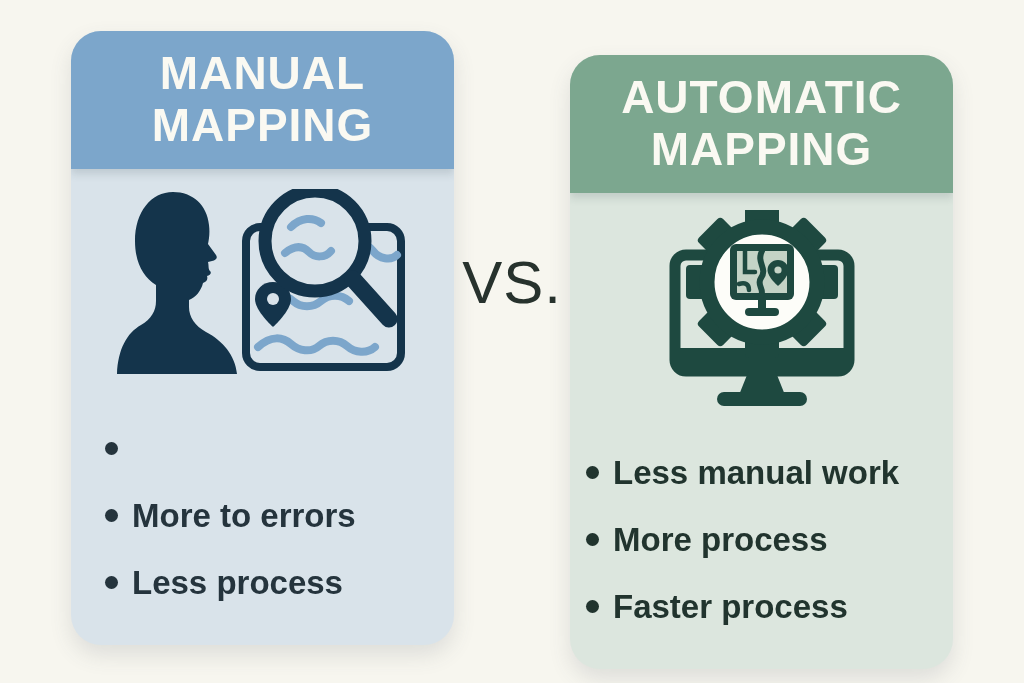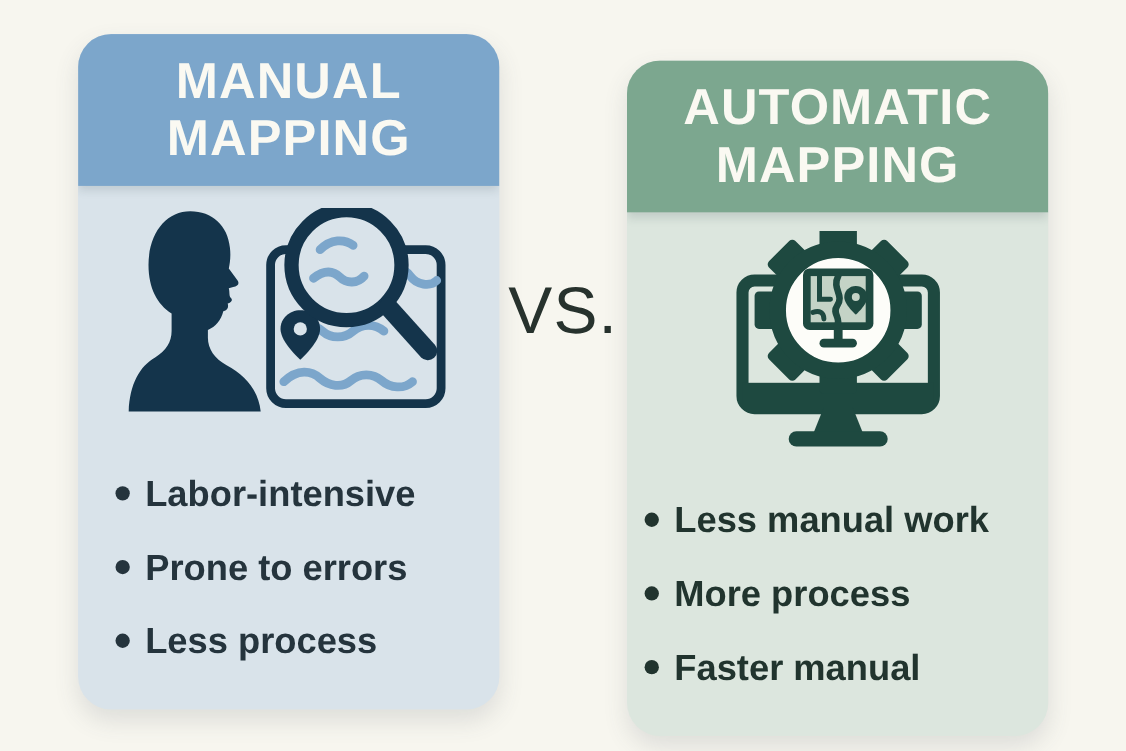--- a/index.html
+++ b/index.html
@@ -128,25 +128,24 @@
           <path d="M172,64 C182,56 190,57 196,63 C202,69 212,69 218,62"></path>
         </g>
         <circle cx="202" cy="52" r="50" fill="none" stroke="#14344B" stroke-width="13"></circle>
         <line x1="240" y1="90" x2="276" y2="130" stroke="#14344B" stroke-width="17" stroke-linecap="round"></line>
       </svg>
     </div>
 
     <div class="bullets">
       <div class="bullet-row">
         <span class="bullet-dot"></span>
-        <span class="bullet-text">Labor-intensive</span>
-      </div>
-      <div class="bullet-row">
-        <span class="bullet-dot"></span>
-        <span class="bullet-text">Prone to errors</span>
+      </div>
+      <div class="bullet-row">
+        <span class="bullet-dot"></span>
+        <span class="bullet-text">More to errors</span>
       </div>
       <div class="bullet-row">
         <span class="bullet-dot"></span>
         <span class="bullet-text">Less process</span>
       </div>
     </div>
   </div>
 
   <div class="vs">VS.</div>
 
@@ -205,18 +204,18 @@
       <div class="bullet-row">
         <span class="bullet-dot"></span>
         <span class="bullet-text">Less manual work</span>
       </div>
       <div class="bullet-row">
         <span class="bullet-dot"></span>
         <span class="bullet-text">More process</span>
       </div>
       <div class="bullet-row">
         <span class="bullet-dot"></span>
-        <span class="bullet-text">Faster manual</span>
+        <span class="bullet-text">Faster process</span>
       </div>
     </div>
   </div>
 
 </div>
 
 </body></html>

